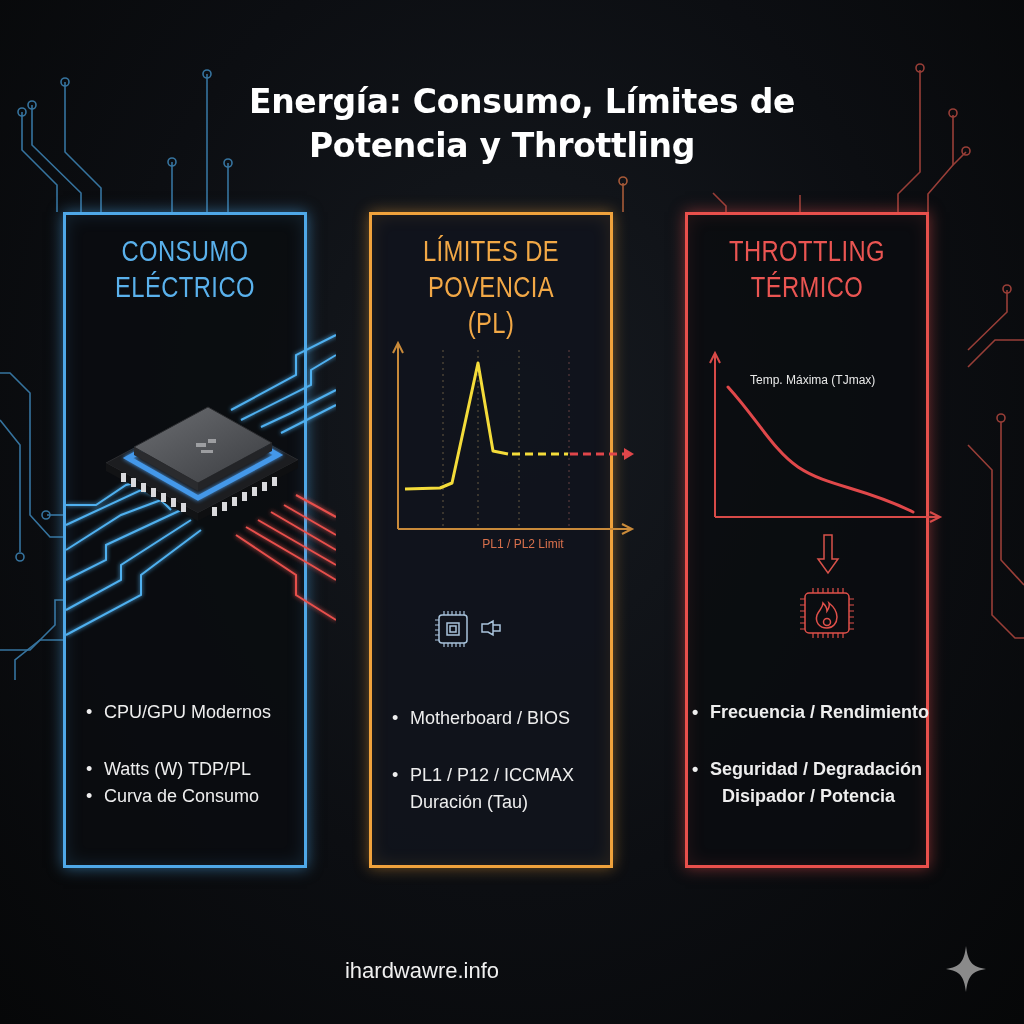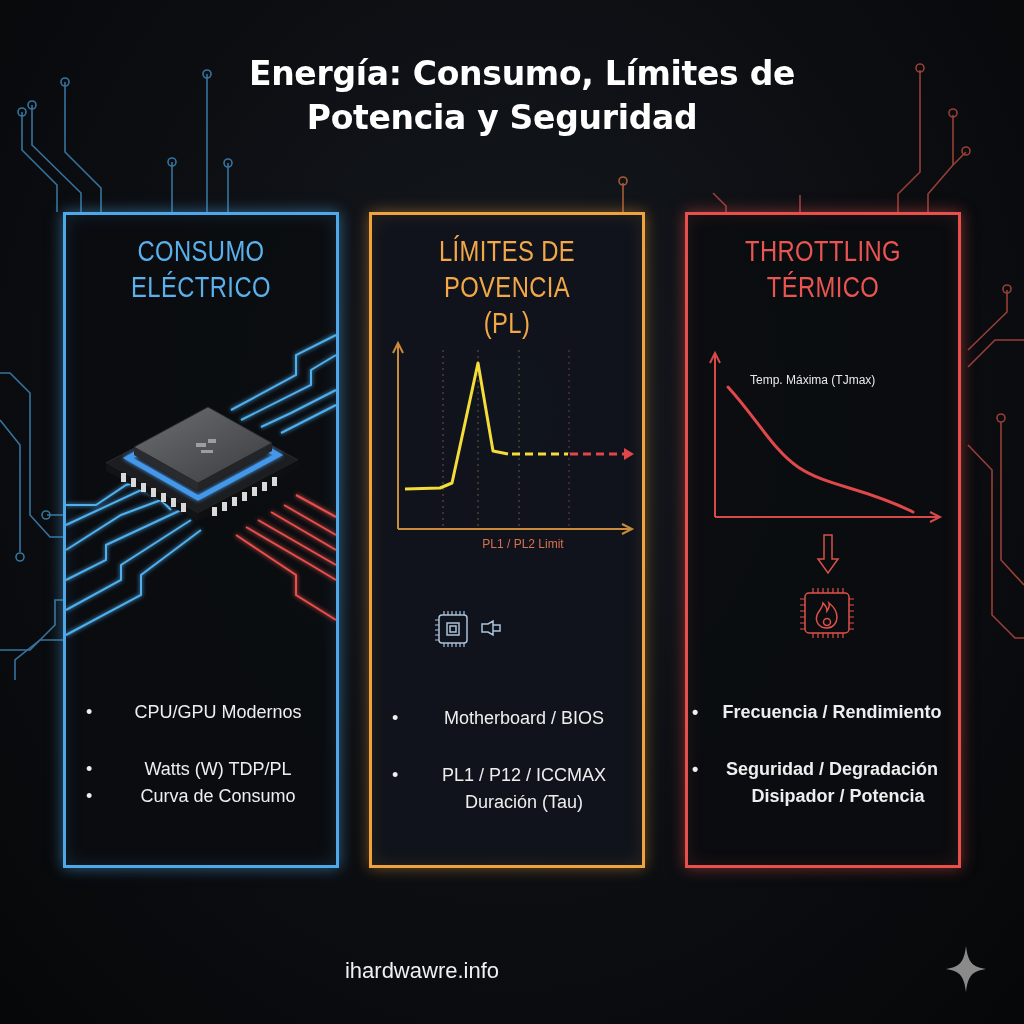--- a/index.html
+++ b/index.html
@@ -8,43 +8,43 @@
     background: radial-gradient(ellipse at 50% 40%, #161a20 0%, #0c0e12 55%, #060708 100%);
     font-family: "DejaVu Sans", "Liberation Sans", sans-serif;
     color: #f2f2f2;
   }
   .bg-traces { position: absolute; left: 0; top: 0; width: 1024px; height: 1024px; }
   .title {
     position: absolute; top: 52px; left: 0; width: 1024px; text-align: center;
     font-weight: bold; font-size: 33px; line-height: 44px; color: #ffffff;
     letter-spacing: -0.3px;
   }
-  .title .l1 { display: block; padding-left: 20px; }
+  .title .l1 { display: block; padding-left: 20px; margin-top: 28px; }
   .title .l2 { display: block; padding-right: 20px; }
   .panel {
-    position: absolute; top: 212px; width: 276px; height: 656px;
+    position: absolute; top: 212px; width: 244px; height: 656px;
     box-sizing: border-box; border: 3px solid; background: rgba(10,12,16,0.88);
   }
   .panel.blue  { left: 63px;  border-color: #4fa8e8; box-shadow: 0 0 14px rgba(79,168,232,0.55), inset 0 0 18px rgba(79,168,232,0.15); }
   .panel.amber { left: 369px; border-color: #f0a23c; box-shadow: 0 0 14px rgba(240,162,60,0.45), inset 0 0 18px rgba(240,162,60,0.12); background: rgba(16,20,28,0.92); }
   .panel.red   { left: 685px; border-color: #e8504c; box-shadow: 0 0 14px rgba(232,80,76,0.5), inset 0 0 18px rgba(232,80,76,0.12); }
   .panel-title {
     position: absolute; top: 18px; left: 0; width: 100%; text-align: center;
     font-family: "Liberation Sans", sans-serif; font-size: 29px; line-height: 36px;
     transform: scaleX(0.82); letter-spacing: 0.5px;
   }
   .blue .panel-title  { color: #5ab1ec; }
   .amber .panel-title { color: #f2a846; }
   .red .panel-title   { color: #ea5552; }
   .panel svg.art { position: absolute; left: 0; top: 0; }
   .bullets {
     position: absolute; left: 20px; right: 4px; font-size: 18px; line-height: 27px;
     color: #eeeeee; font-family: "Liberation Sans", sans-serif;
   }
-  .bullets .item { position: relative; padding-left: 18px; white-space: nowrap; text-align: center; }
+  .bullets .item { position: relative; padding-left: 18px; white-space: nowrap; }
   .bullets .item::before { content: "•"; position: absolute; left: 0; top: 0; }
   .bullets .item.cont::before { content: ""; }
   .bullets .gap { height: 30px; }
   .chart-label {
     position: absolute; font-size: 12px; font-family: "Liberation Sans", sans-serif;
   }
   .footer {
     position: absolute; top: 958px; left: 0; width: 844px; text-align: center;
     font-size: 22px; color: #f0f0f0; font-family: "Liberation Sans", sans-serif;
   }
@@ -92,21 +92,21 @@
     <path d="M1001 422 V560 L1024 585"></path>
       <circle cx="1001" cy="418" r="4"></circle>
     <path d="M968 445 L992 470 V615 L1015 638 H1024"></path>
     <path d="M800 195 V212"></path>
     <path d="M713 193 L726 206 V212"></path>
   </g>
 </svg>
 
 <div class="title">
   <span class="l1">Energía: Consumo, Límites de</span>
-  <span class="l2">Potencia y Seguridad</span>
+  <span class="l2">Potencia y Throttling</span>
 </div>
 
 <div class="panel blue">
   <div class="panel-title">
     <div>CONSUMO</div>
     <div>ELÉCTRICO</div>
   </div>
   <svg class="art" width="270" height="650" viewBox="0 0 270 650">
     <defs>
       <filter id="glowB" x="-20%" y="-20%" width="140%" height="140%">

